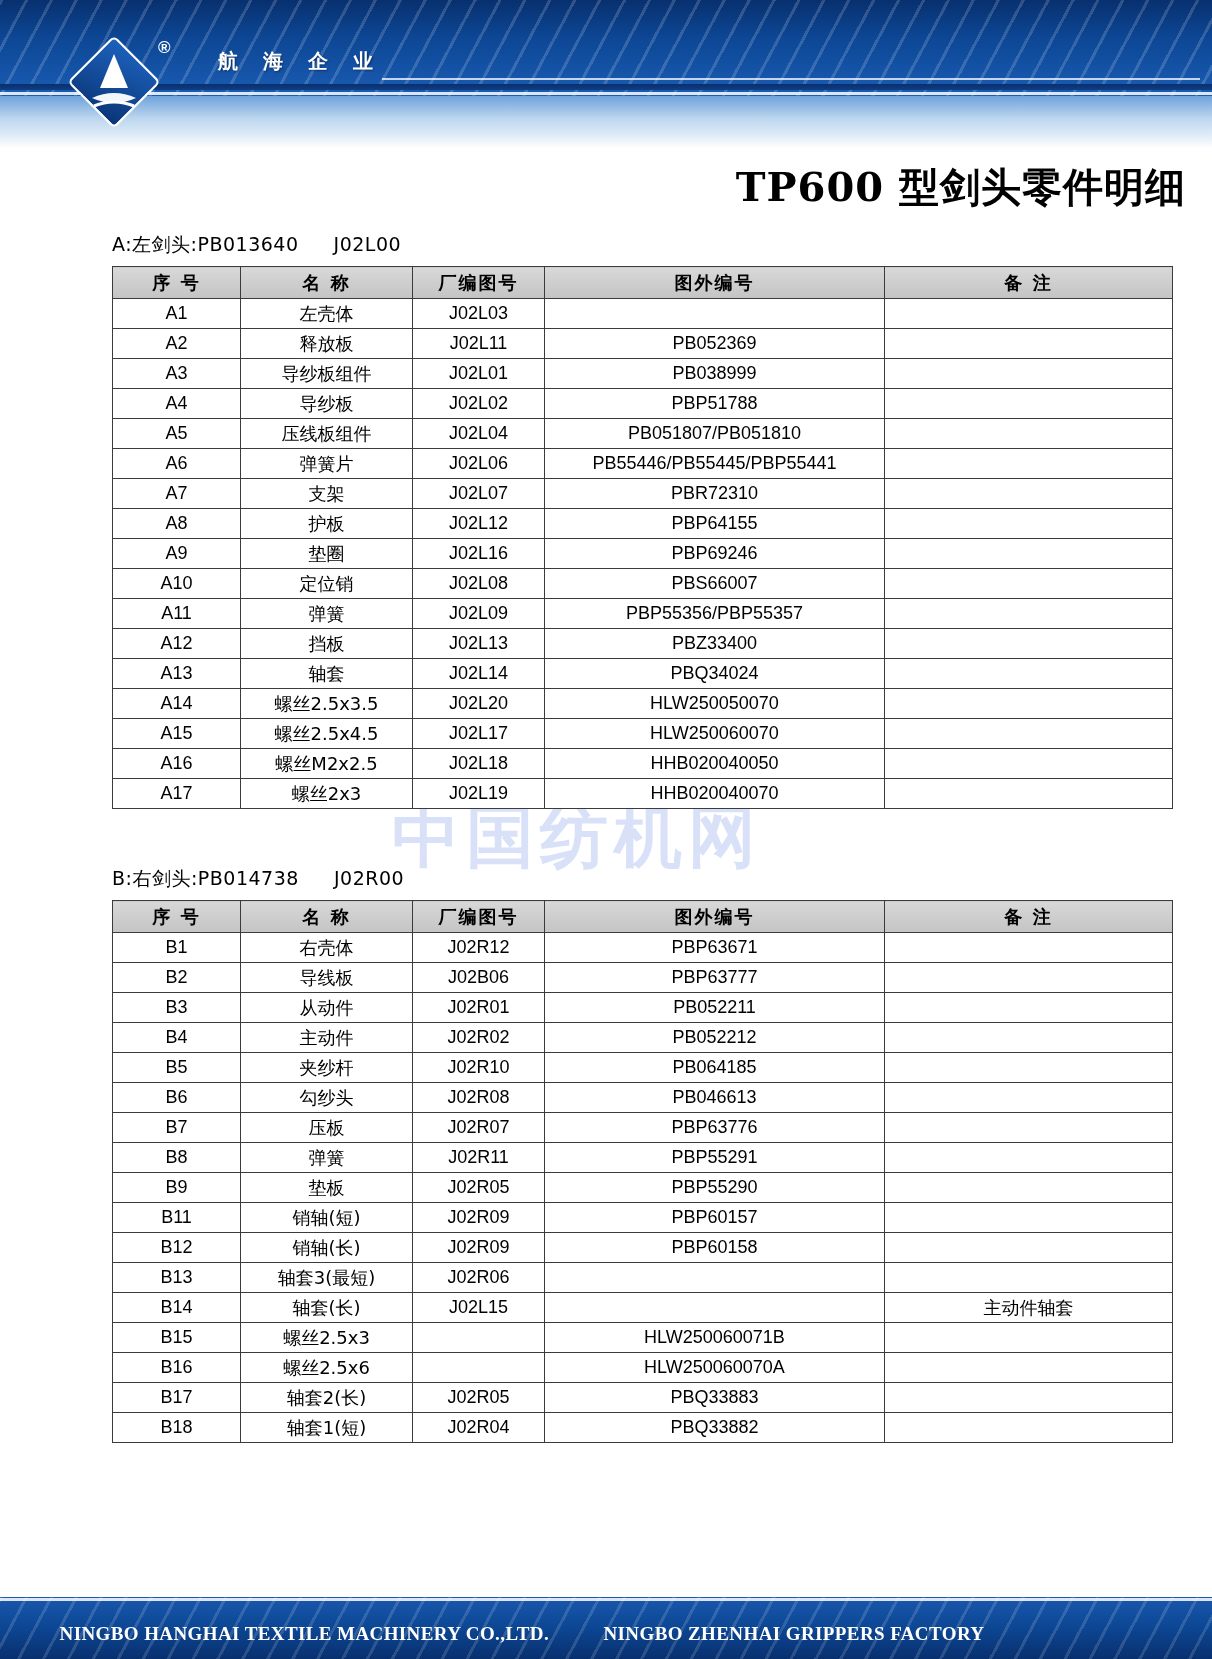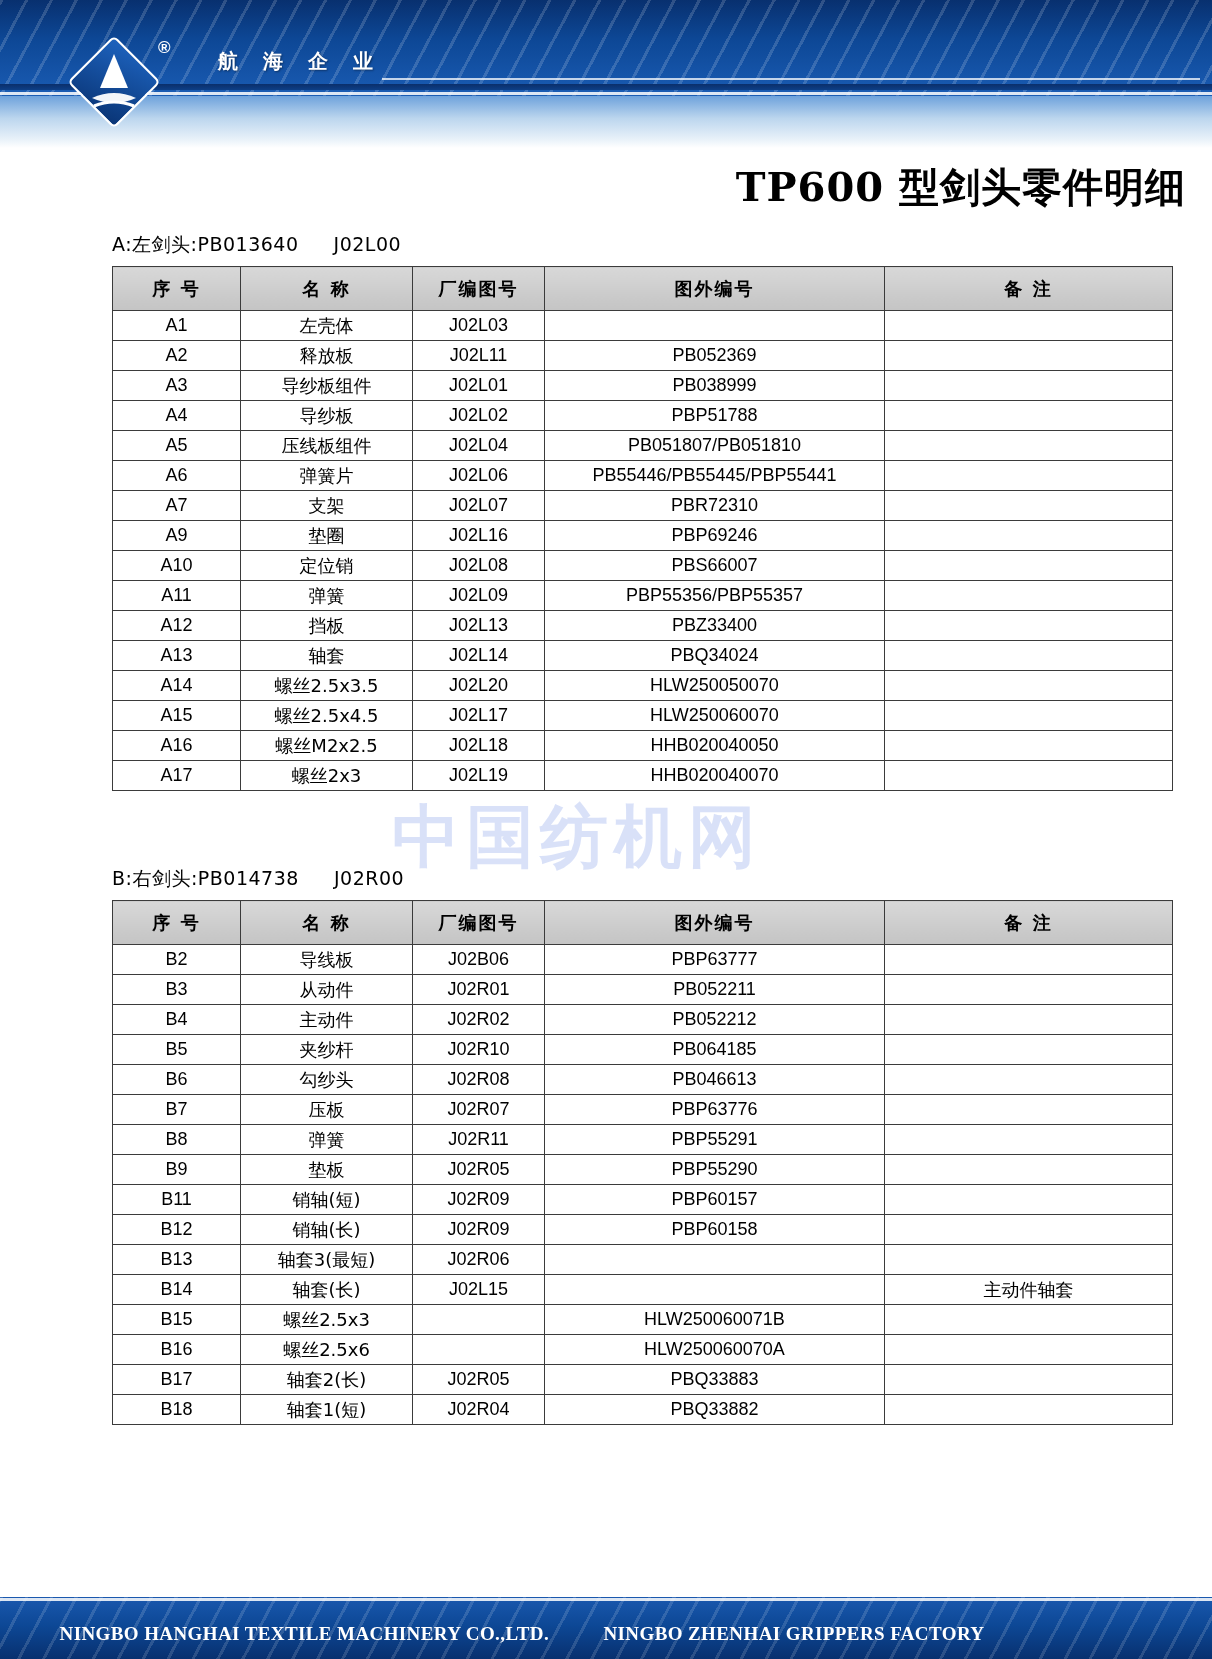--- a/index.html
+++ b/index.html
@@ -117,21 +117,21 @@
     vertical-align:middle;
     font-size:18px;
     font-family:"DejaVu Sans", sans-serif;
     color:#000;
     padding:0 2px;
     background:transparent;
   }
   table.parts thead th {
     background:linear-gradient(180deg,#d8d8d8,#c4c4c4);
     font-weight:bold;
-    height:44px;
+    height:32px;
     letter-spacing:2px;
   }
   table.parts tbody td { background:#ffffff; }
   table.parts tbody tr td:nth-child(1),
   table.parts tbody tr td:nth-child(3) {
     font-family:"Liberation Sans", sans-serif;
     font-size:18px;
   }
   table.parts tbody tr td:nth-child(4),
   table.parts tbody tr td:nth-child(5) {
@@ -265,20 +265,27 @@
           <td></td>
         </tr>
         <tr>
           <td>A7</td>
           <td>支架</td>
           <td>J02L07</td>
           <td>PBR72310</td>
           <td></td>
         </tr>
         <tr>
+          <td>A8</td>
+          <td>护板</td>
+          <td>J02L12</td>
+          <td>PBP64155</td>
+          <td></td>
+        </tr>
+        <tr>
           <td>A9</td>
           <td>垫圈</td>
           <td>J02L16</td>
           <td>PBP69246</td>
           <td></td>
         </tr>
         <tr>
           <td>A10</td>
           <td>定位销</td>
           <td>J02L08</td>
@@ -356,20 +363,27 @@
       <tr>
         <th>序 号</th>
         <th>名 称</th>
         <th>厂编图号</th>
         <th>图外编号</th>
         <th>备  注</th>
       </tr>
     </thead>
     <tbody>
         <tr>
+          <td>B1</td>
+          <td>右壳体</td>
+          <td>J02R12</td>
+          <td>PBP63671</td>
+          <td></td>
+        </tr>
+        <tr>
           <td>B2</td>
           <td>导线板</td>
           <td>J02B06</td>
           <td>PBP63777</td>
           <td></td>
         </tr>
         <tr>
           <td>B3</td>
           <td>从动件</td>
           <td>J02R01</td>

